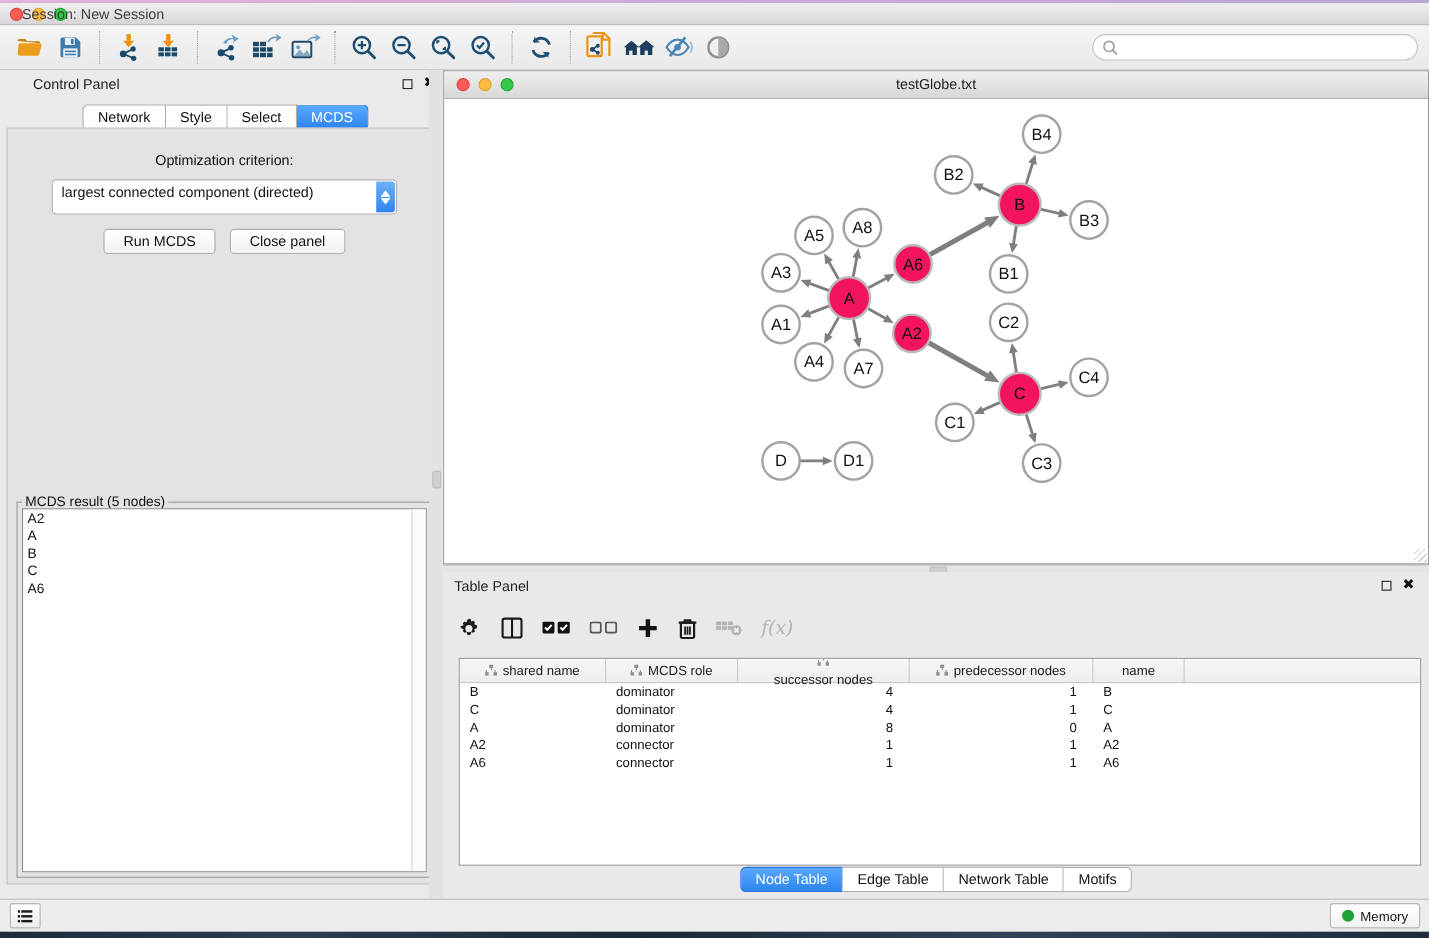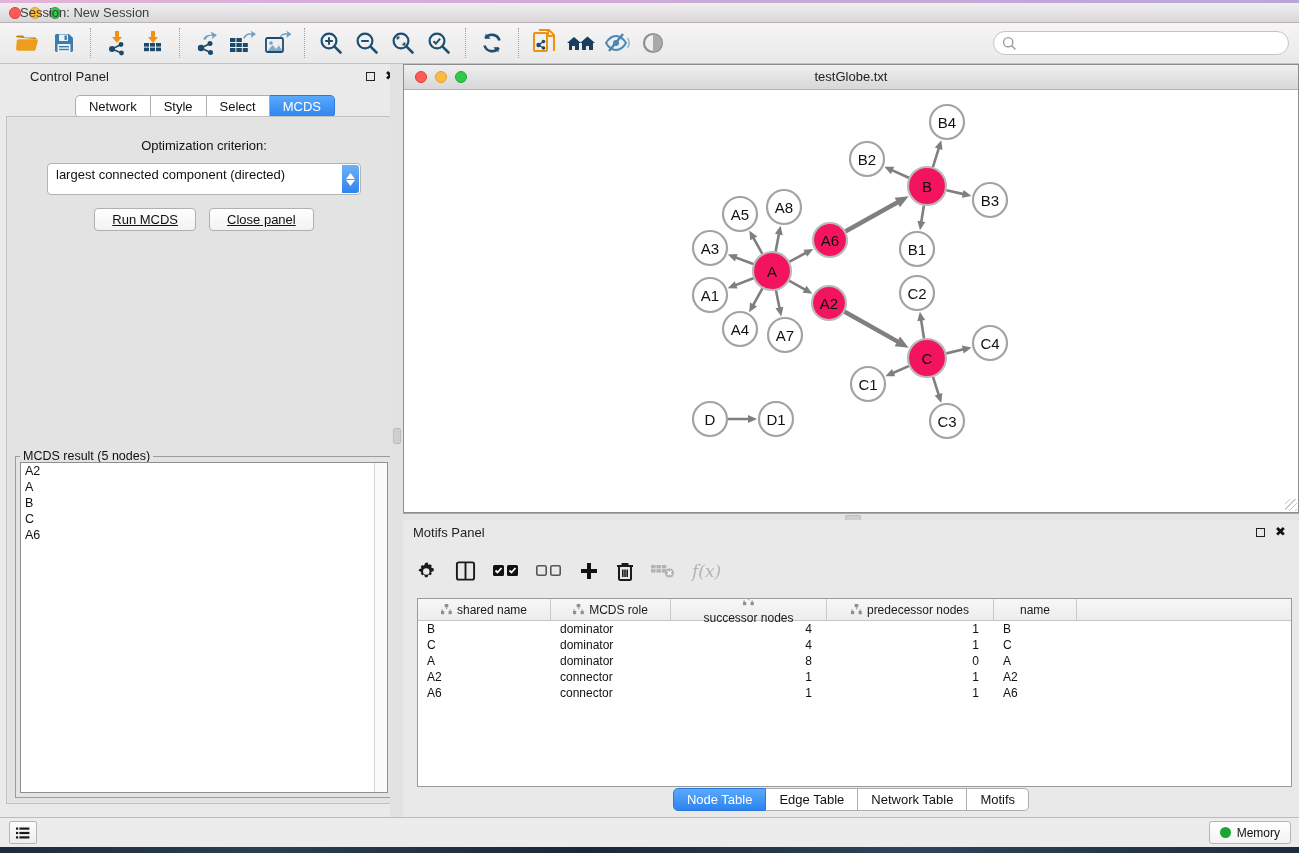--- a/index.html
+++ b/index.html
@@ -47,21 +47,21 @@
   .opt-label{margin-top:21px;text-align:center;font-size:13px;color:#111;}
   .select-box{margin:10px auto 0 auto;width:314px;height:32px;background:#fff;
     border:1px solid #b3b3b3;border-radius:4px;position:relative;box-sizing:border-box;}
   .select-box .sel-text{position:absolute;left:8px;top:3px;font-size:13px;color:#111;}
   .stepper{position:absolute;right:1px;top:1px;bottom:1px;width:17px;border-radius:0 3px 3px 0;
     background:linear-gradient(#6cb1f7,#2f84ee);display:flex;flex-direction:column;
     align-items:center;justify-content:center;gap:1px;}
   .stepper svg{display:block;}
   .btn-row{margin-top:13px;display:flex;justify-content:center;gap:13px;}
   .push-btn{background:linear-gradient(#ffffff,#f2f2f2);border:1px solid #b0b0b0;border-radius:4px;
-    font-size:13px;color:#111;padding:3px 17px;font-family:inherit;text-decoration:underline;}
+    font-size:13px;color:#111;padding:3px 17px;font-family:inherit;}
   .mcds-fieldset{position:absolute;left:8px;right:8px;bottom:5px;height:340px;
     border:1px solid #9b9b9b;}
   .legend{position:absolute;top:-8px;left:4px;background:#e3e3e3;padding:0 3px;font-size:12.5px;color:#111;}
   .result-list{position:absolute;top:5px;left:4px;right:4px;bottom:4px;background:#fff;
     border:1px solid #8f8f8f;overflow:hidden;}
   .result-item{font-size:12.5px;color:#111;padding-left:4px;line-height:16px;}
   .scroll-track{position:absolute;top:0;bottom:0;right:0;width:12px;background:#fbfbfb;border-left:1px solid #d5d5d5;}
   
   .v-splitter{position:absolute;top:64px;left:390px;width:13px;height:754px;background:#e2e2e2;}
   .v-grip{position:absolute;top:364px;left:3px;width:6px;height:14px;background:#cfcfcf;border:1px solid #bdbdbd;border-radius:2px;}
@@ -460,21 +460,21 @@
       </svg>
   </div>
   <div class="resize-corner"></div>
 </div>
 <div class="h-splitter">
     <div class="h-grip"></div>
   </div>
 
 <div class="table-panel">
   <div class="panel-titlebar">
-    <span class="ptitle">Motifs Panel</span>
+    <span class="ptitle">Table Panel</span>
     <div class="panel-ctl" style="right:13px;">
       <div class="float-box"></div>
       <div class="close-x">✖</div>
     </div>
   </div>
   <div class="tp-toolbar">
     <div class="tp-btn">
       <svg width="21" height="21" viewBox="0 0 24 24">
           <path fill="#1a1a1a" d="M12 1.5l1.2 3 2-.8 1.7 1.7-.8 2 3 1.2v2.8l-3 1.2.8 2-1.7 1.7-2-.8-1.2 3H9.2l-1.2-3-2 .8-1.7-1.7.8-2-3-1.2V9.6l3-1.2-.8-2 1.7-1.7 2 .8 1.2-3z M10.6 8.3a3.7 3.7 0 1 0 0 7.4 3.7 3.7 0 0 0 0-7.4z" fill-rule="evenodd"></path>
         </svg>

